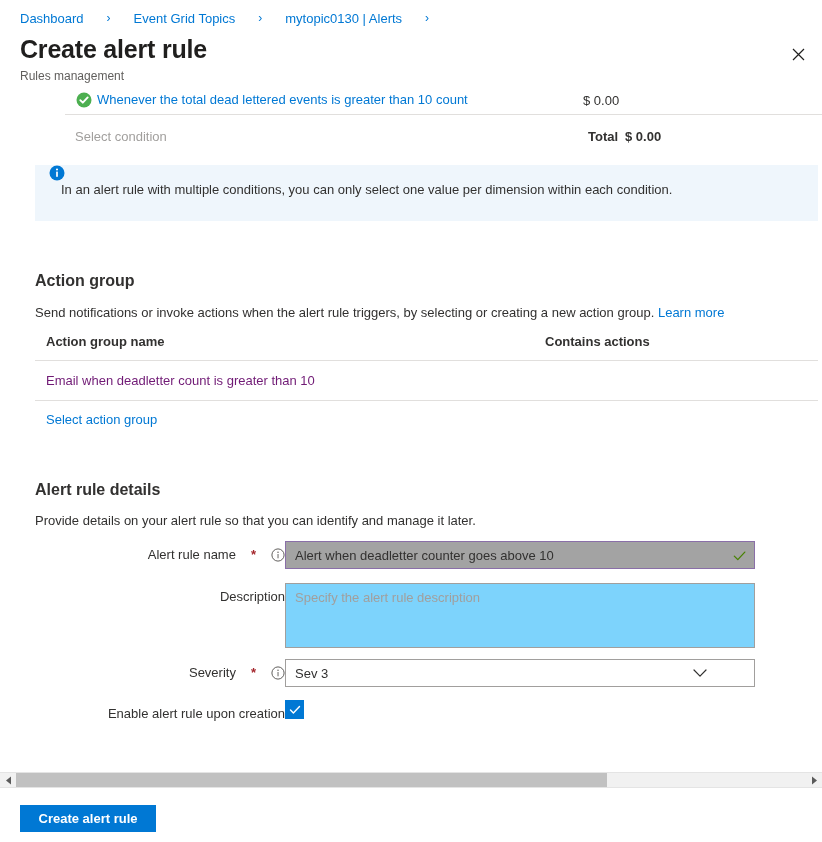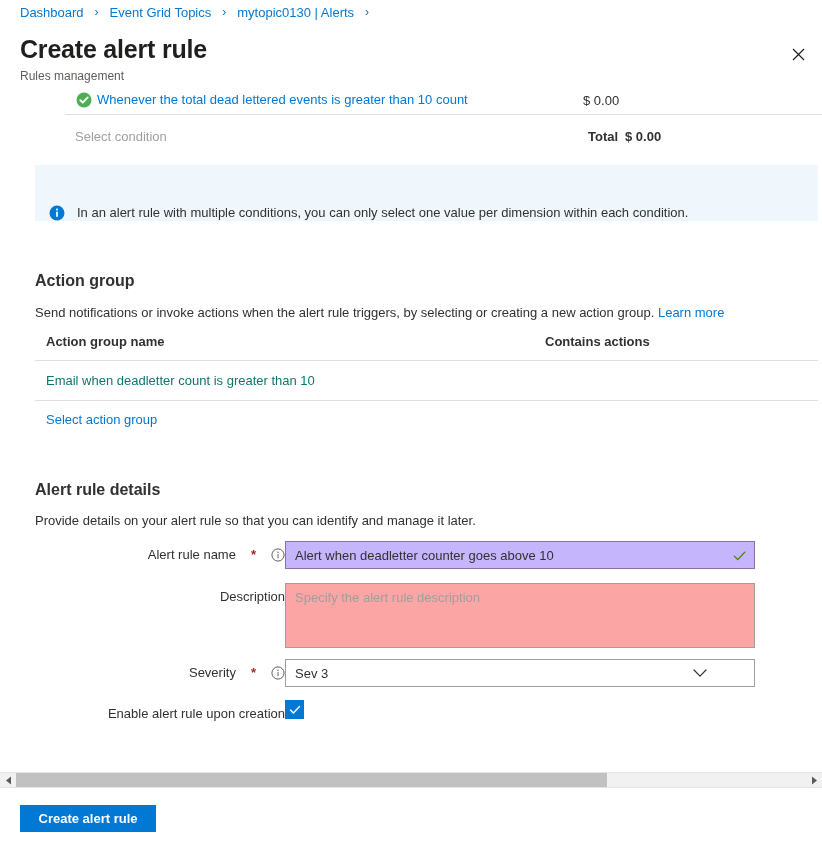--- a/index.html
+++ b/index.html
@@ -8,23 +8,23 @@
     width: 822px; height: 842px;
     background: #ffffff;
     font-family: "Liberation Sans", sans-serif;
     color: #323130;
     overflow: hidden;
   }
   .page { position: relative; width: 822px; height: 842px; background:#fff; }
 
   
   .breadcrumb {
-    position: absolute; left: 20px; top: 4px;
+    position: absolute; left: 20px; top: 10px;
     font-size: 13px; line-height: 17px;
-    display: flex; align-items: center; gap: 4px;
+    display: flex; align-items: center; gap: 16px;
     white-space: nowrap;
   }
   .crumb { color: #0078d4; cursor: pointer; }
   .crumb-sep {
     color: #0078d4; margin: 0 7px; font-size: 12px;
     display: inline-block; transform: translateY(-0.5px);
   }
 
   
   .title {
@@ -85,22 +85,23 @@
     position: absolute; left: 595px; top: 50%;
     transform: translateY(-50%);
     font-size: 13px; font-weight: 600; color: #323130;
   }
 
   
   .info-banner {
     position: absolute; left: 35px; top: 165px;
     width: 783px; height: 56px;
     background: #eff6fc;
-    display: flex; align-items: flex-end;
+    display: flex; align-items: flex-start;
     padding-left: 14px;
+    flex-direction: column;
   }
   .info-ico { width: 16px; height: 16px; flex: 0 0 16px; }
   .info-text {
     margin-left: 12px; font-size: 13px; color: #323130; line-height: 17px;
   }
 
   
   .section-h {
     position: absolute; left: 35px;
     font-size: 16px; font-weight: 600; color: #323130;
@@ -118,21 +119,21 @@
   }
   .ag-head {
     display: flex; height: 27px; align-items: flex-start;
     font-size: 13px; font-weight: 600; color: #323130;
     border-bottom: 1px solid #e1dfdd;
   }
   .ag-col1 { width: 510px; padding-left: 11px; }
   .ag-col2 { flex: 1; }
   .ag-body {
     display: flex; height: 40px; align-items: center;
-    font-size: 13px; color: #0f766e;
+    font-size: 13px; color: #701a75;
     border-bottom: 1px solid #e1dfdd;
   }
   .ag-body .ag-col2 { display: flex; align-items: center; gap: 6px; }
   .ag-link {
     position: absolute; left: 46px; top: 412px;
     font-size: 13px; color: #0078d4; cursor: pointer;
   }
 
   
   .form-row { position: absolute; left: 35px; display: flex; align-items: flex-start; }
@@ -140,36 +141,36 @@
     width: 250px; font-size: 13px; color: #323130;
     display: flex; align-items: center; gap: 15px;
     line-height: 17px; padding-top: 5px; justify-content: flex-end;
   }
   .req { color: #a4262c; font-weight: 600; }
   .ico-info-outline { width: 14px; height: 14px; display:inline-block; }
 
   .txt-input {
     width: 470px; height: 28px;
     border: 1px solid #8a6fa8;
-    background: #c4b5fd;
+    background: #a3a3a3;
     font-family: "Liberation Sans", sans-serif;
     font-size: 13px; color: #323130;
     padding: 0 30px 0 9px;
     outline: none;
   }
   .input-wrap { position: relative; }
   .input-check {
     position: absolute; right: 9px; top: 50%;
     transform: translateY(-50%);
     width: 13px; height: 13px; pointer-events: none;
   }
   .txt-area {
     width: 470px; height: 65px;
     border: 1px solid #a19f9d;
-    background: #fca5a5;
+    background: #7dd3fc;
     font-family: "Liberation Sans", sans-serif;
     font-size: 13px; color: #323130;
     padding: 6px 9px;
     resize: none; outline: none;
   }
   .txt-area::placeholder, .txt-input::placeholder { color: #a19f9d; }
   .sel-wrap { position: relative; width: 432px; }
   .sel-input {
     width: 470px; height: 28px;
     border: 1px solid #a19f9d;

